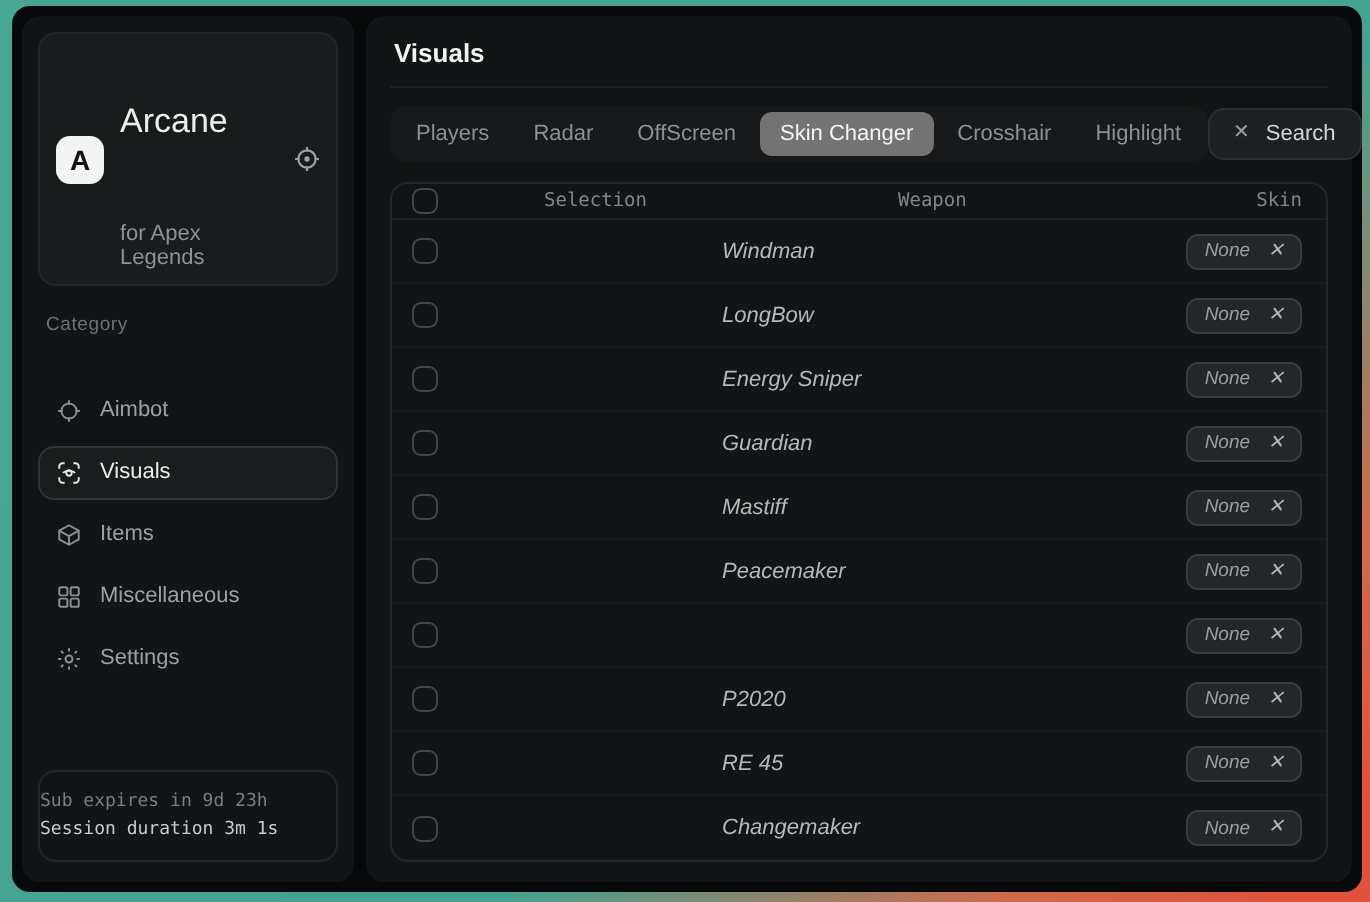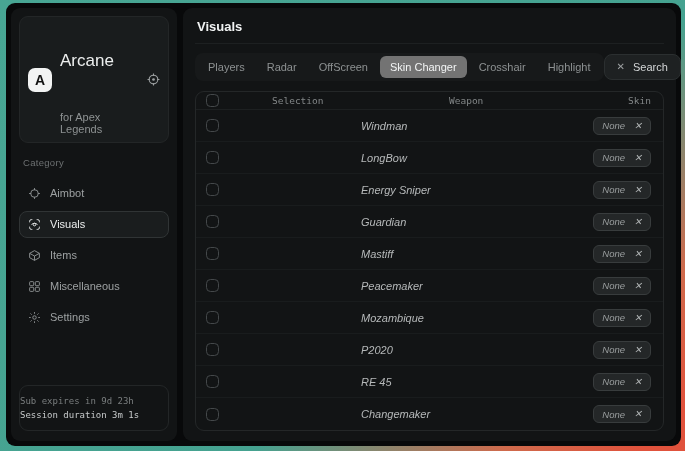--- a/index.html
+++ b/index.html
@@ -26,21 +26,21 @@
   }
   .logo {
     width:24px; height:24px; border-radius:7px; background:#f2f3f3;
     color:#111; font-weight:bold; font-size:14px;
     display:flex; align-items:center; justify-content:center; flex:none;
   }
   .titles { flex:1; min-width:0; }
   .app-name { color:#eceeee; font-size:17px; font-weight:normal; line-height:13px;margin-top:30px; }
   .app-sub  { color:#8e9293; font-size:11px; line-height:12px;margin-top:44px; }
   .side-target { color:#9da1a2; display:flex; align-items:center; cursor:pointer; }
-  .category-label { color:#6d7172; font-size:9.5px; letter-spacing:.3px; margin:0 4px 12px 4px; }
+  .category-label { color:#6d7172; font-size:9.5px; letter-spacing:.3px; margin:0 4px 24px 4px; }
   .nav { display:flex; flex-direction:column; gap:4px; }
   .nav-item {
     display:flex; gap:9px; color:#9da1a2;
     font-size:11px; padding:6px 8px; border-radius:8px; border:1px solid transparent;
     cursor:pointer;
   }
   .nav-item .nav-icon { display:flex; align-items:center; color:#8b8f90; }
   .nav-item.selected { background:#1a1d1e; border-color:#303435; color:#eceeee; }
   .nav-item.selected .nav-icon { color:#e3e5e5; }
   .side-footer {
@@ -256,21 +256,20 @@
     <span></span>
     <span class="weapon-name">Peacemaker</span>
     <span class="col-skin skin-badge">
       <span class="skin-value">None</span>
       <span class="close-x">✕</span>
     </span>
   </div>
           <div class="trow">
     <span class="checkbox"></span>
     <span></span>
-    <span class="weapon-name">Mozambique</span>
     <span class="col-skin skin-badge">
       <span class="skin-value">None</span>
       <span class="close-x">✕</span>
     </span>
   </div>
           <div class="trow">
     <span class="checkbox"></span>
     <span></span>
     <span class="weapon-name">P2020</span>
     <span class="col-skin skin-badge">

